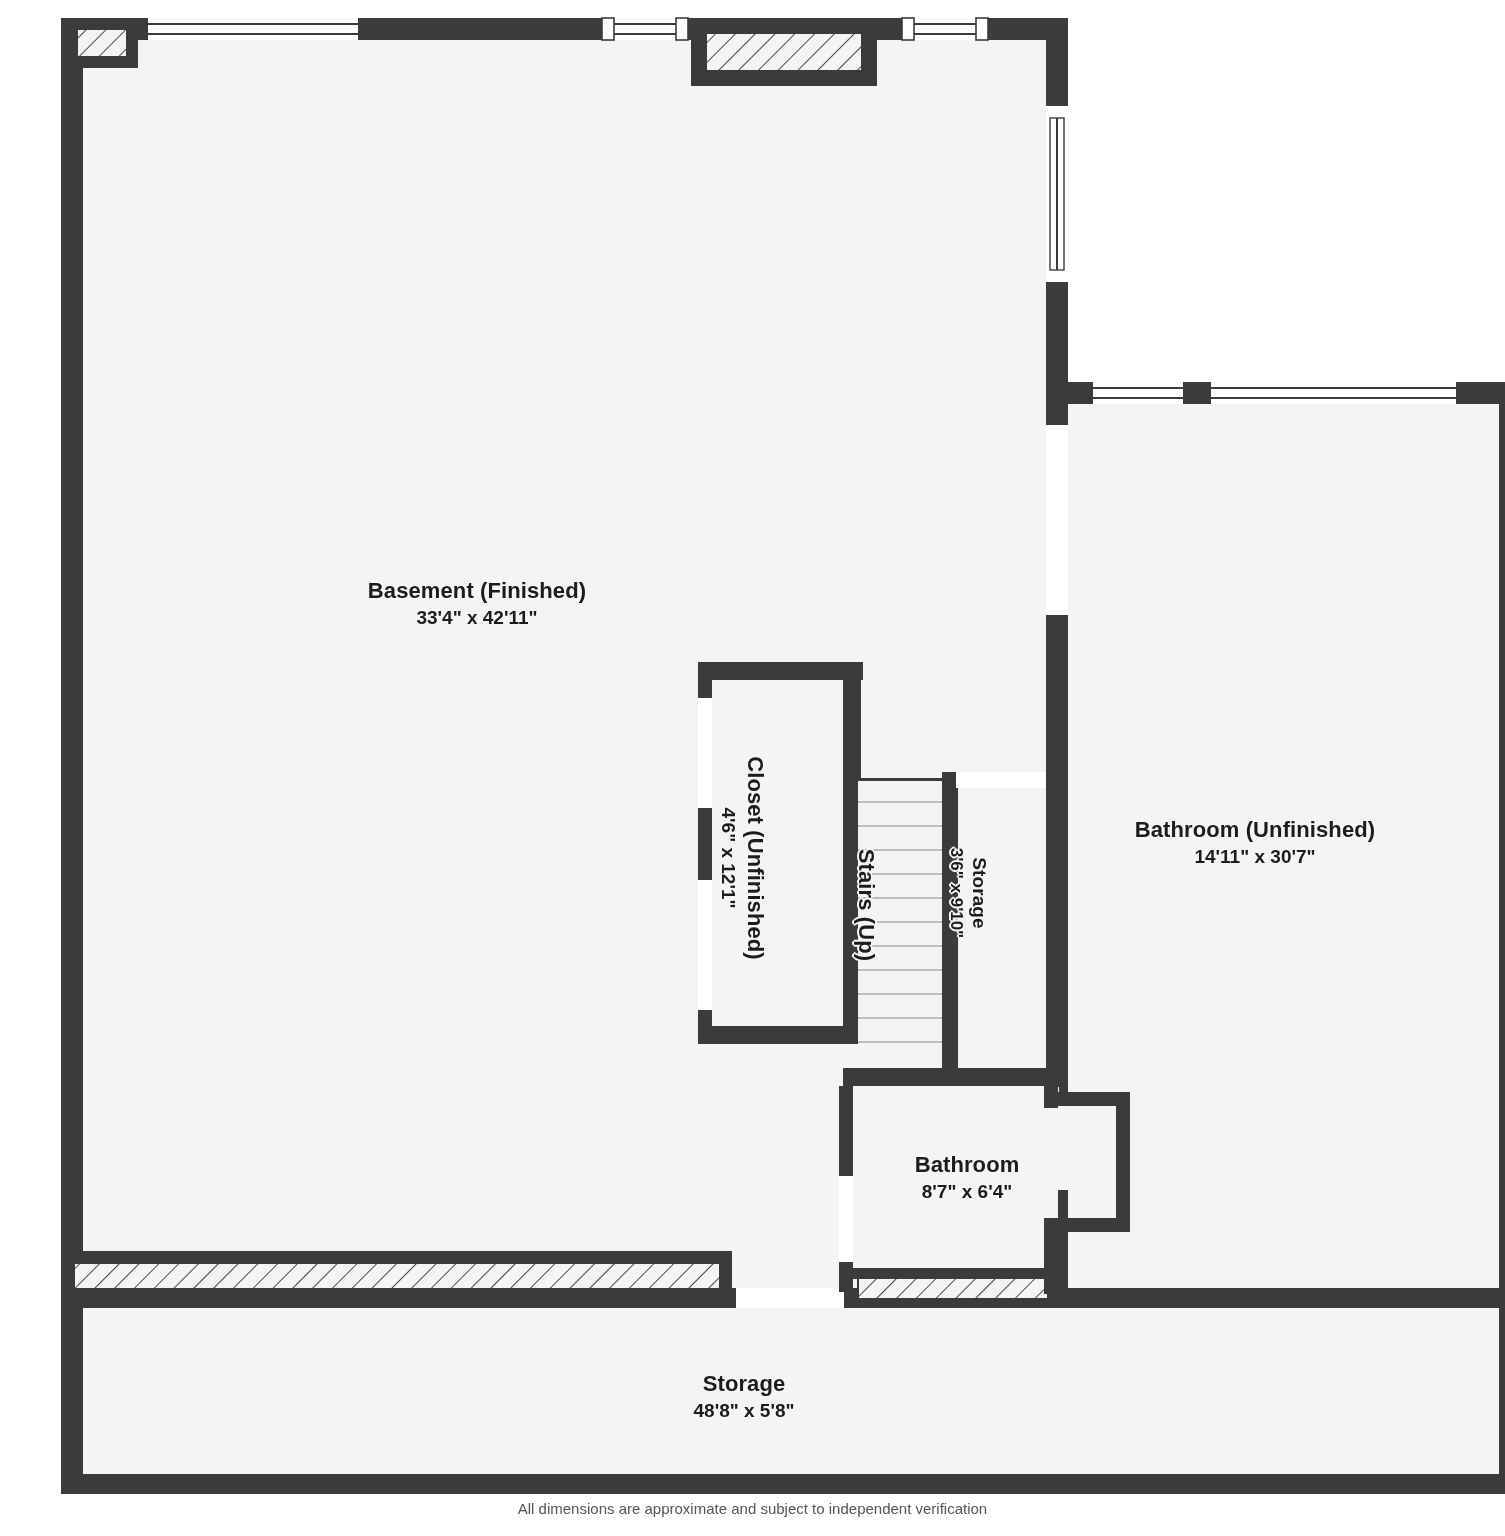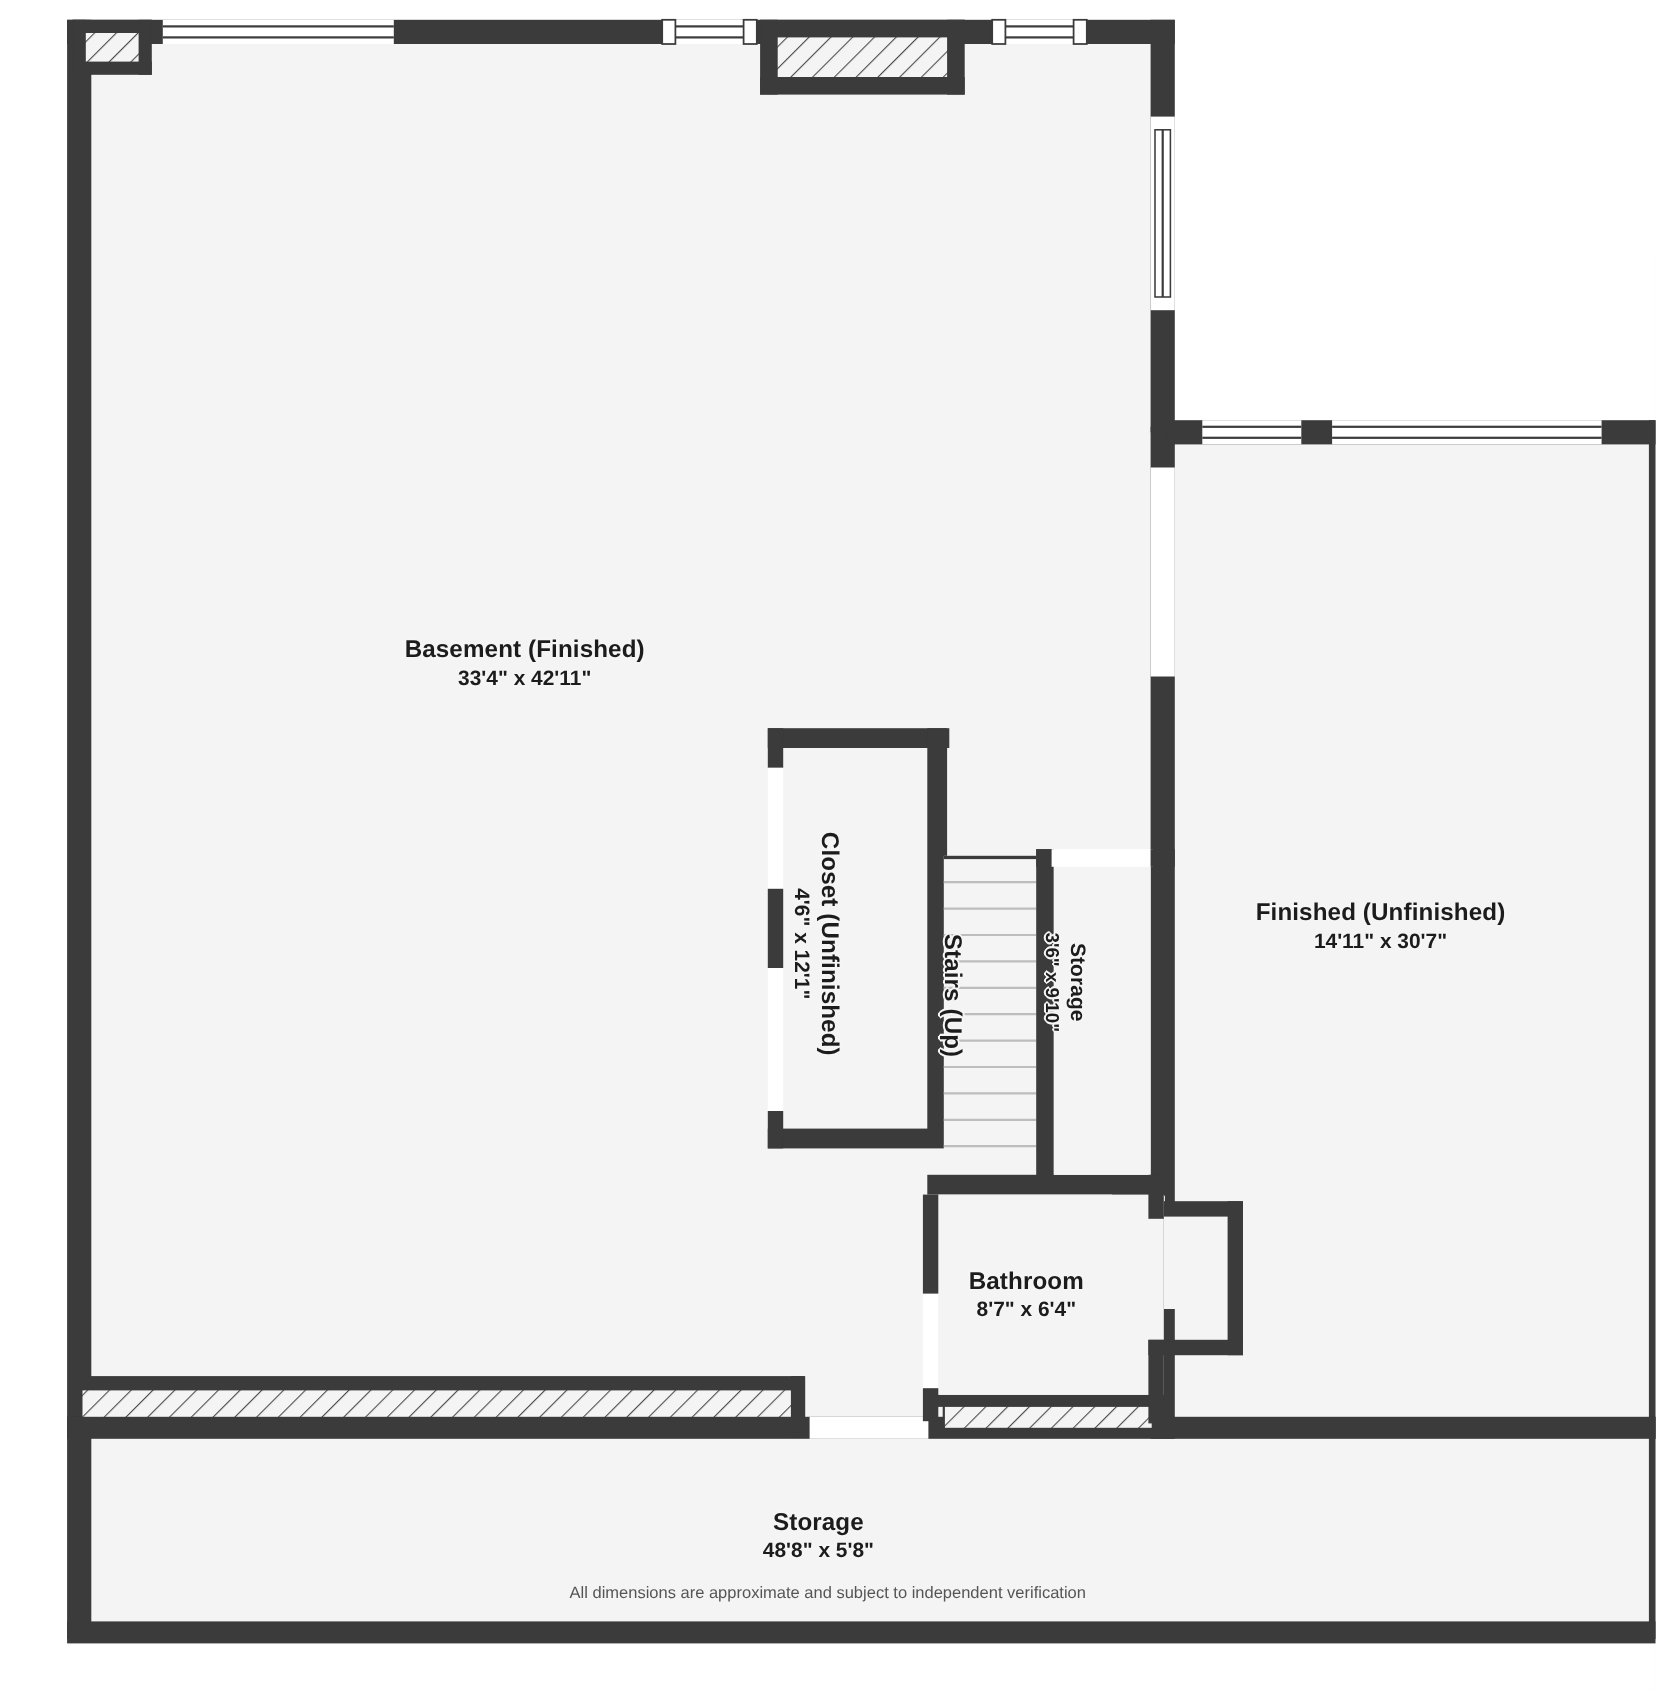--- a/index.html
+++ b/index.html
@@ -53,21 +53,21 @@
   .room-label.small .rdim  { font-size: 17px; line-height: 22px; }
   .room-label.rot {
     transform-origin: 50% 50%;
   }
   .room-label.rot90 { transform: translate(-50%, -50%) rotate(90deg); }
   .room-label.flat  { transform: translate(-50%, -50%); }
 
   #footer-note {
     position: absolute;
     left: 0;
-    top: 1440px;
+    top: 1500px;
     width: 1505px;
     text-align: center;
     font-size: 15px;
     color: #555555;
     font-family: "Liberation Sans", sans-serif;
   }
 </style>
 </head>
 <body>
 
@@ -239,39 +239,39 @@
     </g>
 
   </svg>
 
   <div class="room-label flat" style="left:477px; top:603px;">
     <span class="rname">Basement (Finished)</span>
     <span class="rdim">33'4" x 42'11"</span>
   </div>
 
   <div class="room-label flat" style="left:1255px; top:842px;">
-    <span class="rname">Finished (Unfinished)</span>
+    <span class="rname">Bathroom (Unfinished)</span>
     <span class="rdim">14'11" x 30'7"</span>
   </div>
 
   <div class="room-label rot rot90" style="left:742px; top:858px;">
     <span class="rname">Closet (Unfinished)</span>
     <span class="rdim">4'6" x 12'1"</span>
   </div>
 
   <div class="room-label rot rot90" style="left:866px; top:905px;">
     <span class="rname">Stairs (Up)</span>
   </div>
 
   <div class="room-label rot rot90 small" style="left:968px; top:893px;">
     <span class="rname">Storage</span>
     <span class="rdim">3'6" x 9'10"</span>
   </div>
 
-  <div class="room-label flat" style="left:933px; top:1177px;">
+  <div class="room-label flat" style="left:967px; top:1177px;">
     <span class="rname">Bathroom</span>
     <span class="rdim">8'7" x 6'4"</span>
   </div>
 
   <div class="room-label flat" style="left:744px; top:1396px;">
     <span class="rname">Storage</span>
     <span class="rdim">48'8" x 5'8"</span>
   </div>
 
 </div>

